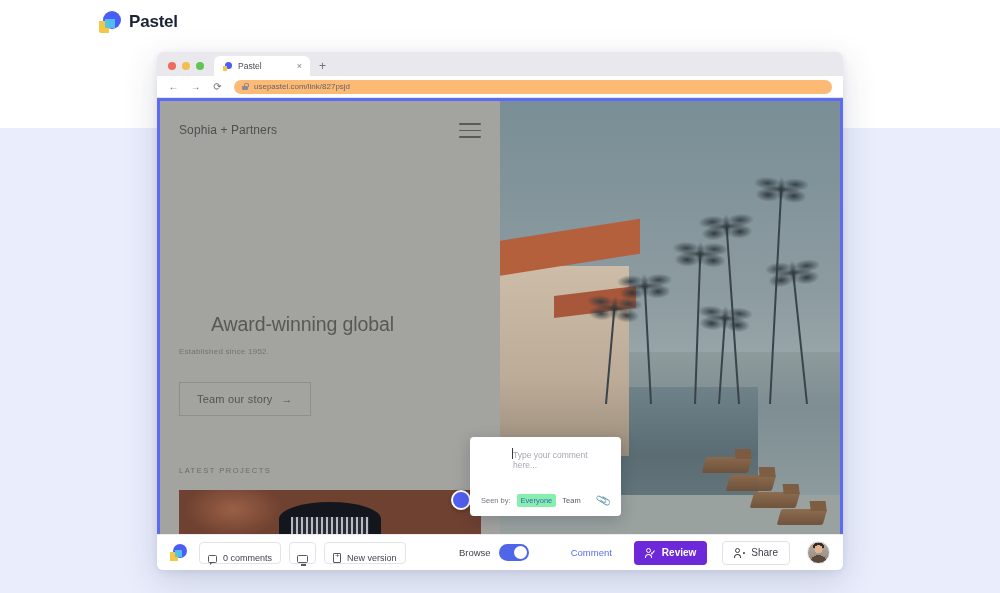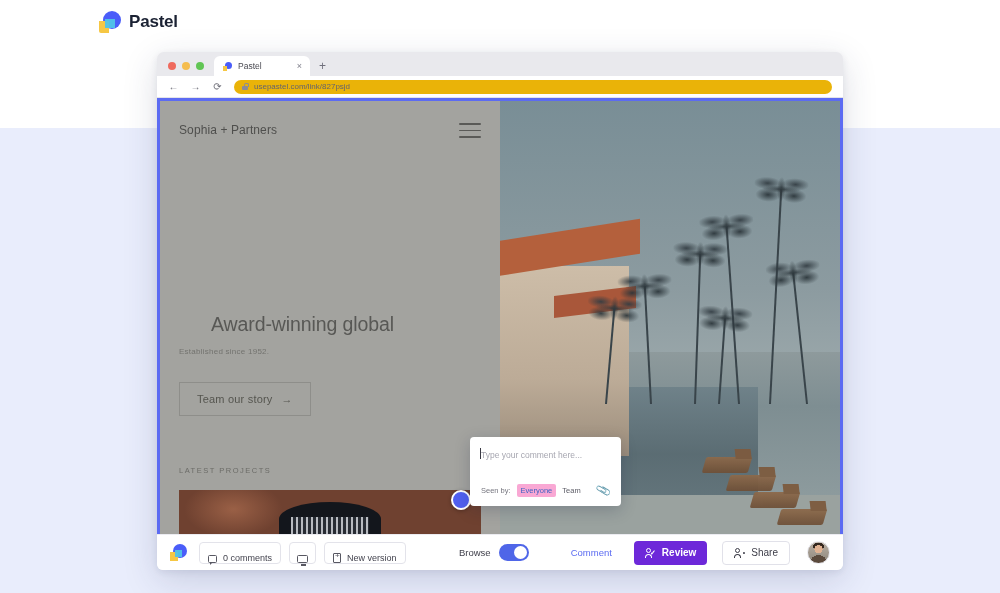--- a/index.html
+++ b/index.html
@@ -144,21 +144,21 @@
   .nav-ico {
     font-size: 10px;
     color: #6e6e78;
     line-height: 1;
     width: 11px;
     text-align: center;
   }
   .url-field {
     flex: 1;
     height: 14px;
-    background: #eab308;
+    background: #fdba74;
     border-radius: 7px;
     display: flex;
     align-items: center;
     gap: 6px;
     padding: 0 8px;
   }
   .lock {
     width: 6px; height: 7px;
     position: relative;
     flex: 0 0 auto;
@@ -414,37 +414,38 @@
     border-radius: 4px;
     box-shadow: 0 4px 16px rgba(20,28,60,.22);
     z-index: 10;
     overflow: hidden;
   }
   .popup-input {
     padding: 13px 11px 24px 11px;
     font-size: 8.5px;
     color: #a6a6b0;
     position: relative;
+    margin-left: 32px;
   }
   .popup-input .caret {
     position: absolute;
     left: 10px; top: 11px;
     width: 1px; height: 11px;
     background: #3a3a44;
   }
   .popup-foot {
     display: flex;
     align-items: center;
     gap: 6px;
     padding: 0 10px 9px 11px;
     font-size: 7.5px;
     color: #76767f;
   }
   .pill {
-    background: #f9a8d4;
+    background: #86efac;
     color: #3f63c4;
     border-radius: 2px;
     padding: 2px 4px;
     font-size: 7.5px;
   }
   .foot-team { color: #5c5c66; font-size: 7.5px; }
   .clip {
     margin-left: auto;
     color: #9a9aa4;
     font-size: 11px;

